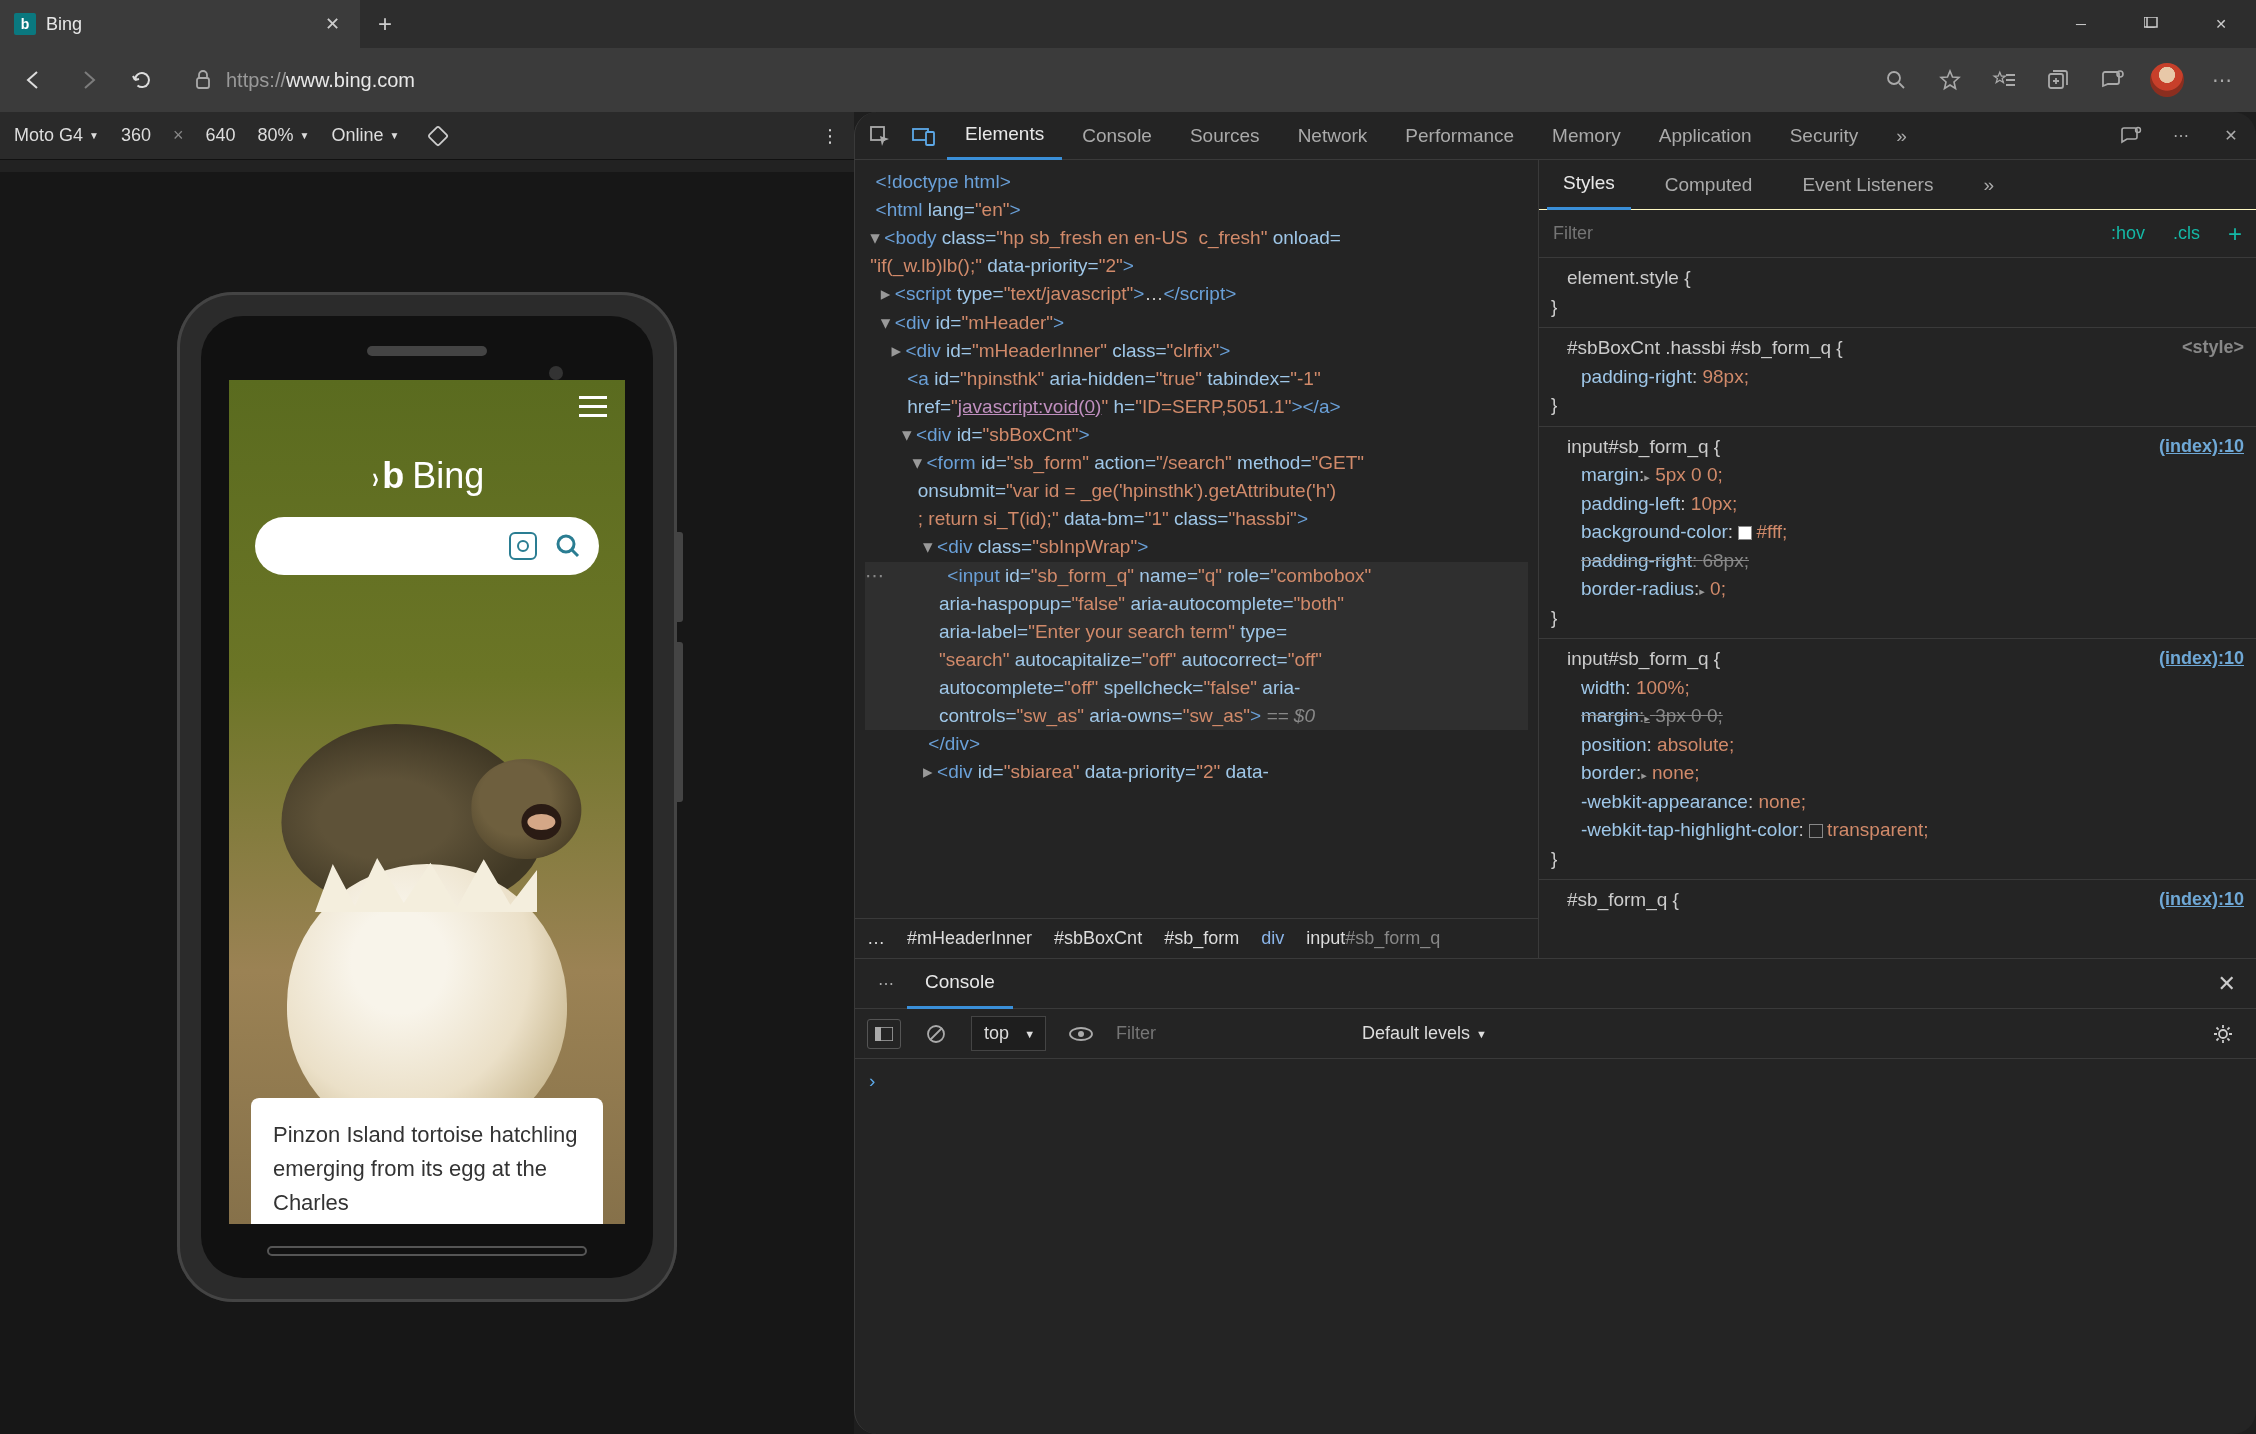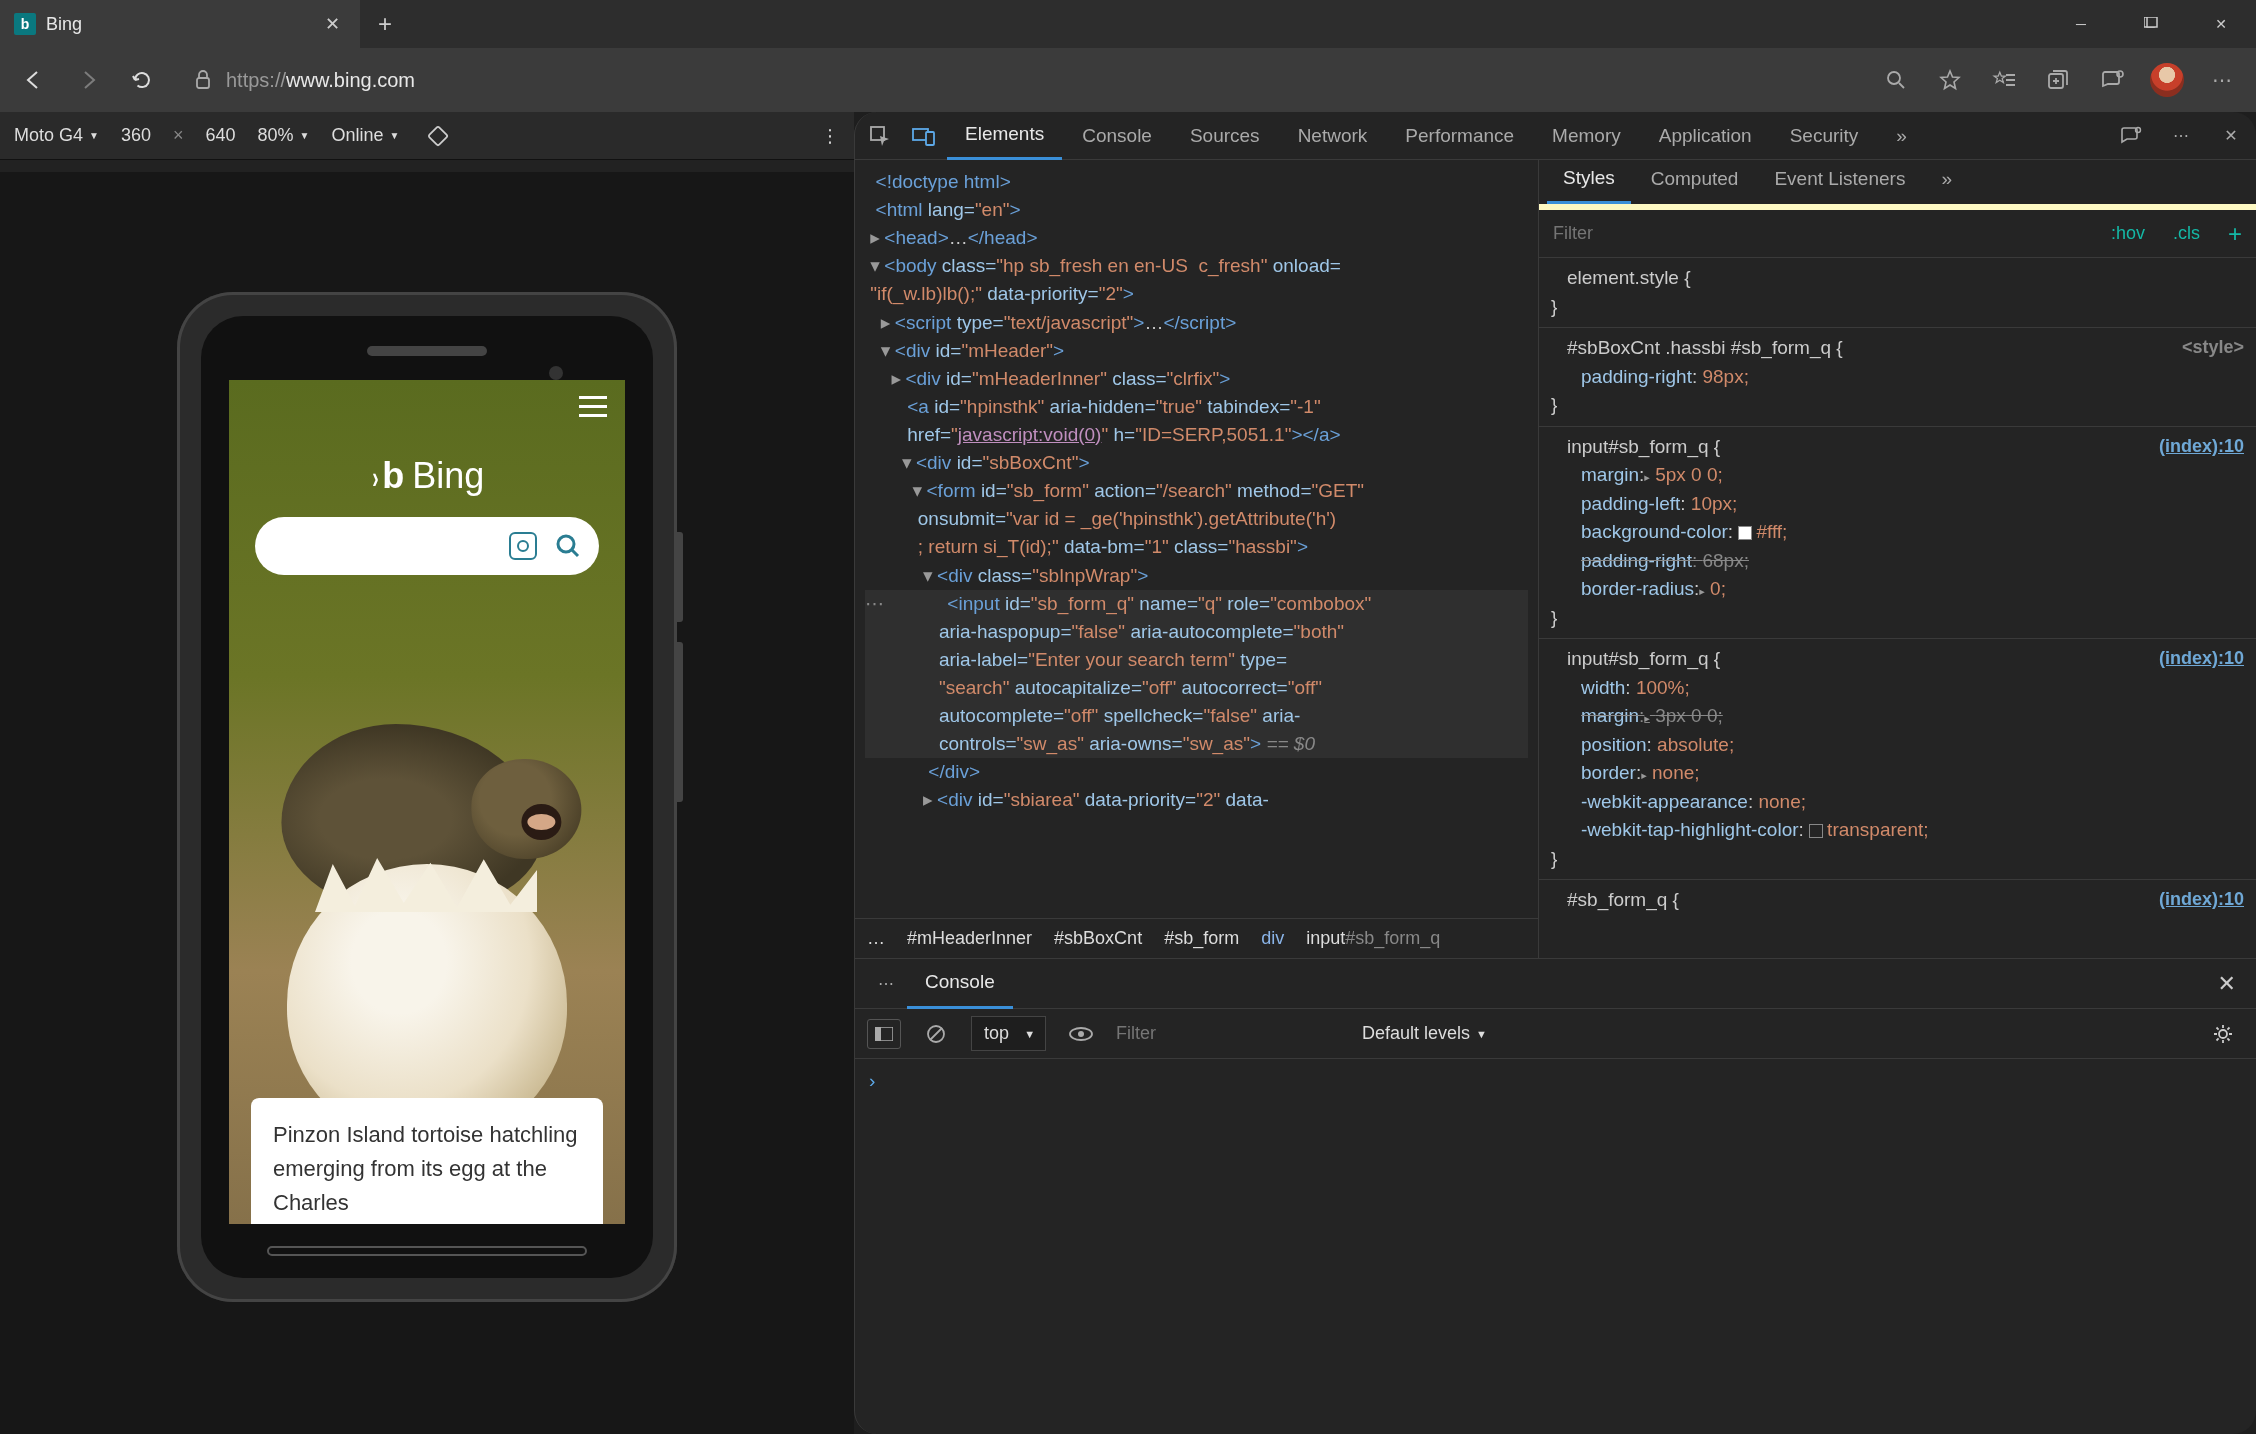--- a/index.html
+++ b/index.html
@@ -94,21 +94,21 @@
 .link { color: #c08fbf; text-decoration: underline; }
 .disclosure { color: #999; display: inline-block; width: 14px; }
 .sel-suffix { color: #888; font-style: italic; }
 
 .breadcrumb { height: 40px; border-top: 1px solid #3a3a3a; display: flex; align-items: center; padding: 0 12px; gap: 22px; font-size: 18px; color: #ddd; }
 .breadcrumb .bc-item { color: #ddd; }
 .breadcrumb .bc-item.last { color: #ddd; }
 .breadcrumb .bc-item .sel { color: #888; }
 
 .styles-col { flex: 1; display: flex; flex-direction: column; min-width: 0; }
-.styles-tabs { height: 50px; display: flex; align-items: flex-end; border-bottom: 6px solid #fef9c3; padding: 0 8px; gap: 4px; }
+.styles-tabs { height: 50px; display: flex; align-items: center; border-bottom: 1px solid #fef9c3; padding: 0 8px; gap: 18px; }
 .styles-tab { padding: 0 16px; height: 50px; display: flex; align-items: center; color: #aaa; font-size: 19px; }
 .styles-tab.active { color: #e8e8e8; border-bottom: 3px solid #3a8fd8; }
 .styles-filter { height: 48px; display: flex; align-items: center; border-bottom: 1px solid #3a3a3a; }
 .styles-filter input { flex: 1; background: transparent; border: none; color: #ccc; padding: 0 14px; font-size: 18px; outline: none; }
 .sf-btn { padding: 0 14px; color: #14b8a6; font-size: 18px; }
 .sf-plus { font-size: 24px; }
 
 .rules { flex: 1; overflow: auto; font-family: Consolas, monospace; font-size: 19px; line-height: 1.5; }
 .rule { border-bottom: 1px solid #3a3a3a; padding: 6px 12px; position: relative; }
 .rule .origin { position: absolute; right: 12px; top: 6px; color: #888; font-size: 18px; font-weight: bold; }
@@ -324,21 +324,20 @@
         <div class="dt-iconbtn">✕</div>
       </div>
     </div>
 
     <div class="dt-body">
 
       <div class="elements-col">
         <div class="dom-tree">
 <div class="dom-line">  <span class="tag">&lt;!doctype html&gt;</span></div>
 <div class="dom-line">  <span class="tag">&lt;html </span><span class="attr">lang=</span><span class="val">"en"</span><span class="tag">&gt;</span></div>
-<div class="dom-line"> <span class="disclosure">▸</span><span class="tag">&lt;head&gt;</span><span class="txt">…</span><span class="tag">&lt;/head&gt;</span></div>
 <div class="dom-line"> <span class="disclosure">▾</span><span class="tag">&lt;body </span><span class="attr">class=</span><span class="val">"hp sb_fresh en en-US  c_fresh"</span><span class="attr"> onload=</span></div>
 <div class="dom-line"> <span class="val">"if(_w.lb)lb();"</span><span class="attr"> data-priority=</span><span class="val">"2"</span><span class="tag">&gt;</span></div>
 <div class="dom-line">   <span class="disclosure">▸</span><span class="tag">&lt;script </span><span class="attr">type=</span><span class="val">"text/javascript"</span><span class="tag">&gt;</span><span class="txt">…</span><span class="tag">&lt;/script&gt;</span></div>
 <div class="dom-line">   <span class="disclosure">▾</span><span class="tag">&lt;div </span><span class="attr">id=</span><span class="val">"mHeader"</span><span class="tag">&gt;</span></div>
 <div class="dom-line">     <span class="disclosure">▸</span><span class="tag">&lt;div </span><span class="attr">id=</span><span class="val">"mHeaderInner"</span><span class="attr"> class=</span><span class="val">"clrfix"</span><span class="tag">&gt;</span></div>
 <div class="dom-line">        <span class="tag">&lt;a </span><span class="attr">id=</span><span class="val">"hpinsthk"</span><span class="attr"> aria-hidden=</span><span class="val">"true"</span><span class="attr"> tabindex=</span><span class="val">"-1"</span></div>
 <div class="dom-line">        <span class="attr">href=</span><span class="val">"</span><span class="link">javascript:void(0)</span><span class="val">"</span><span class="attr"> h=</span><span class="val">"ID=SERP,5051.1"</span><span class="tag">&gt;&lt;/a&gt;</span></div>
 <div class="dom-line">       <span class="disclosure">▾</span><span class="tag">&lt;div </span><span class="attr">id=</span><span class="val">"sbBoxCnt"</span><span class="tag">&gt;</span></div>
 <div class="dom-line">         <span class="disclosure">▾</span><span class="tag">&lt;form </span><span class="attr">id=</span><span class="val">"sb_form"</span><span class="attr"> action=</span><span class="val">"/search"</span><span class="attr"> method=</span><span class="val">"GET"</span></div>
 <div class="dom-line">          <span class="attr">onsubmit=</span><span class="val">"var id = _ge('hpinsthk').getAttribute('h')</span></div>

